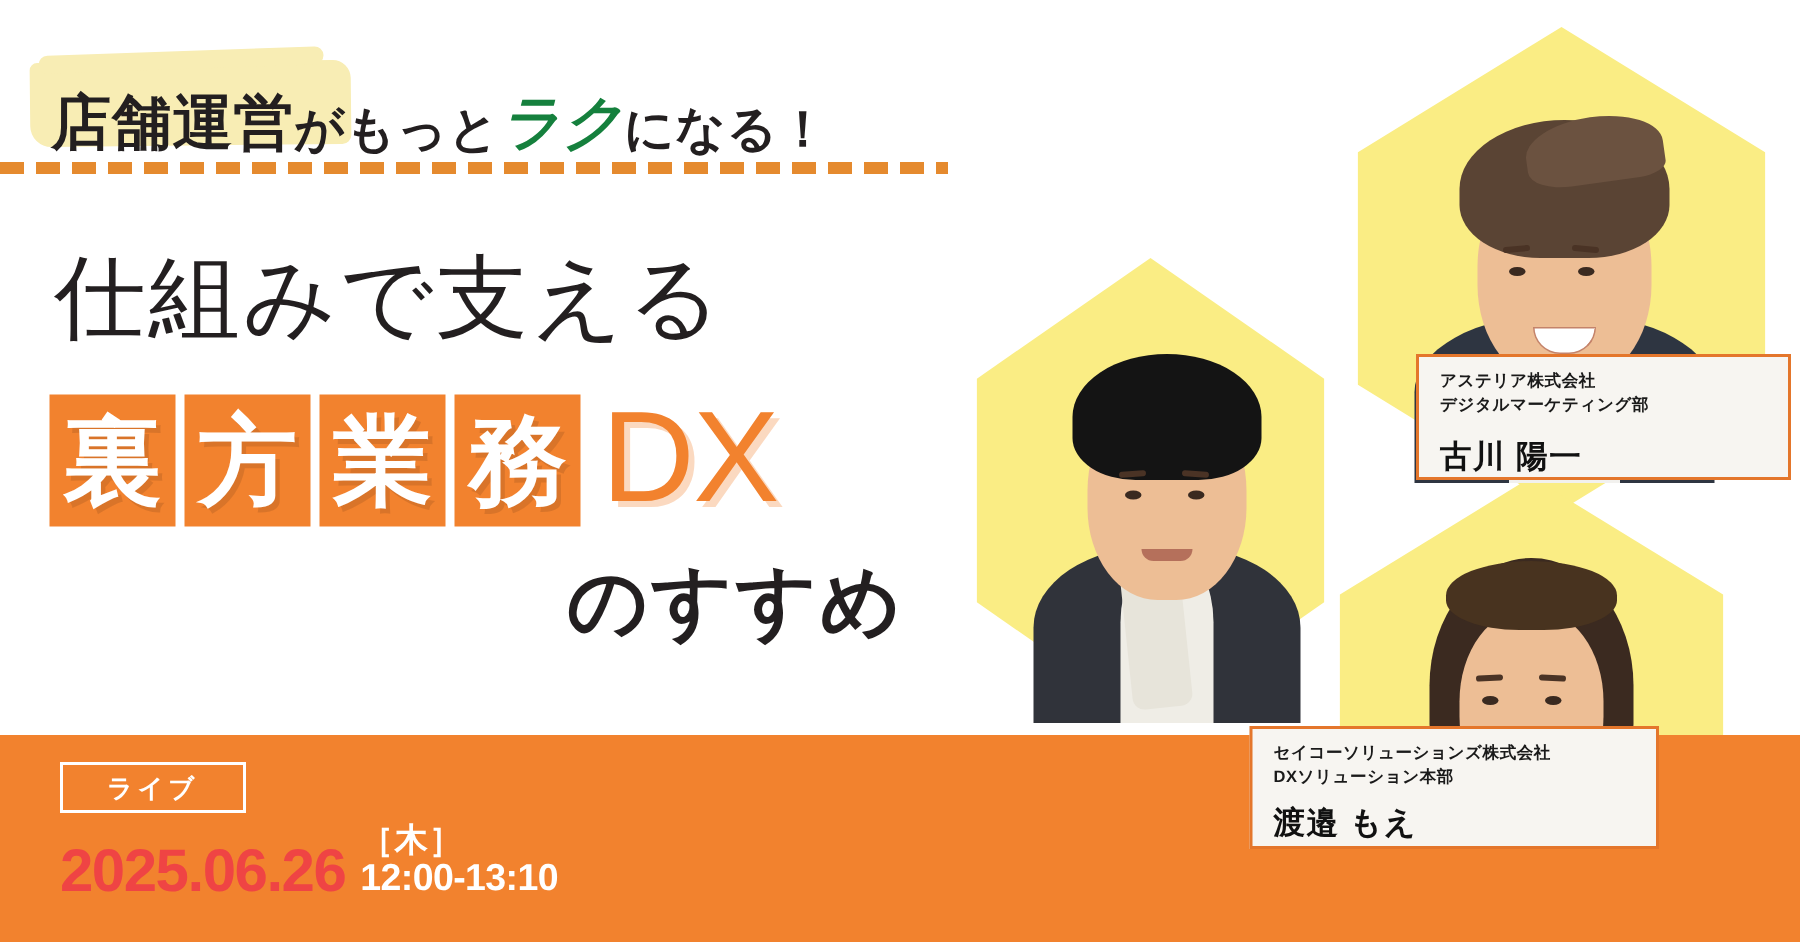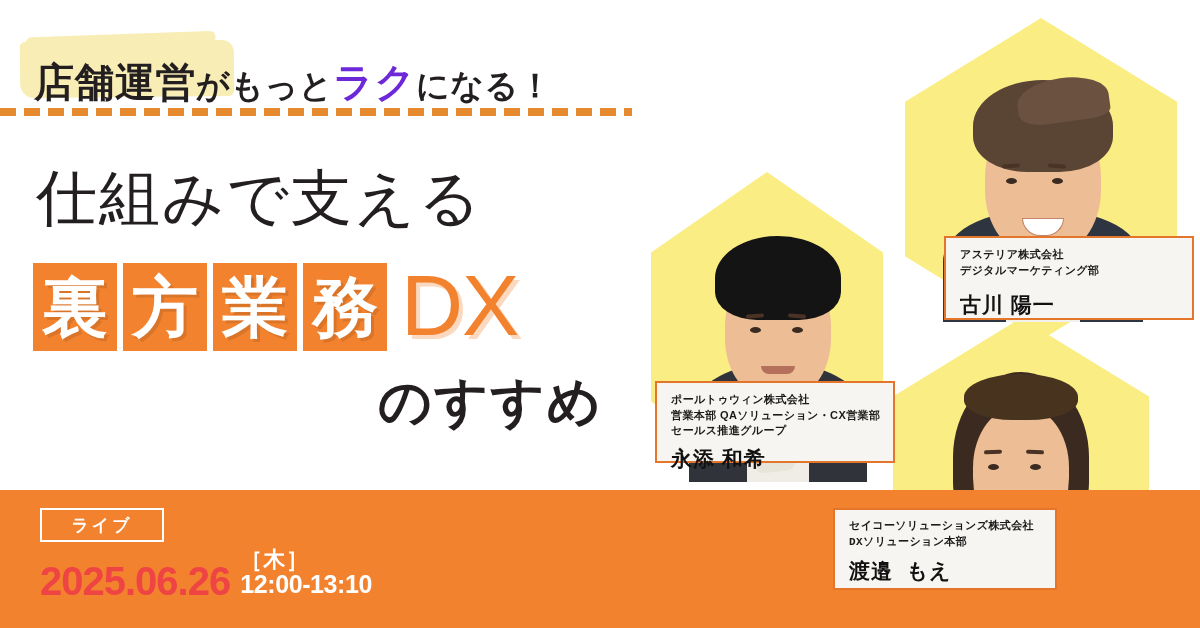--- a/index.html
+++ b/index.html
@@ -39,21 +39,21 @@
   .tagline-hl:after{
     content:"";position:absolute;left:6px;top:-7px;width:190px;height:12px;
     background:#F8EDB4;border-radius:8px;transform:rotate(-1.4deg);
   }
   .tg{
     font-weight:bold;color:#231F20;line-height:1;
     letter-spacing:0.5px;white-space:nowrap;
   }
   .tg-big{font-size:40px;}
   .tg-mid{font-size:33px;}
-  .tg-raku{font-size:40px;color:#6d28d9;}
+  .tg-raku{font-size:40px;color:#15803d;font-style:italic;}
   .tg-end{font-size:33px;}
 
   
   .dashed-rule{
     position:absolute;left:0;top:108px;width:632px;height:8px;z-index:4;
   }
   .dashed-rule i{
     display:block;width:100%;height:8px;
     background:repeating-linear-gradient(90deg,#E58A2E 0px,#E58A2E 16px,rgba(255,255,255,0) 16px,rgba(255,255,255,0) 24px);
   }
@@ -148,21 +148,21 @@
   .card .org{
     color:#1A1A1A;font-size:11px;font-weight:bold;line-height:1.42;
     letter-spacing:0.4px;white-space:nowrap;
   }
   .card .nm{
     margin-top:9px;color:#111111;font-size:21px;font-weight:bold;
     line-height:1;letter-spacing:1px;white-space:nowrap;
   }
   .card-furukawa{left:944px;top:236px;width:250px;height:84px;}
   .card-nagasoe{left:655px;top:381px;width:240px;height:82px;}
-  .card-watanabe{left:833px;top:508px;width:224px;height:82px;font-family:Liberation Mono, monospace;}
+  .card-watanabe{left:833px;top:484px;width:273px;height:82px;}
   .card-watanabe .nm{margin-top:12px;}
   .card-furukawa .nm{margin-top:16px;}
 </style>
 </head>
 <body>
 
 <div id="banner">
 
   <div class="bottom-bar"></div>
 
@@ -237,26 +237,20 @@
     <div class="p-eye" style="left:100px;top:142px;"></div>
     <div class="p-mouth" style="top:178px;width:28px;height:8px;background:#C4706A;"></div>
   </div>
 
   <div class="card card-furukawa">
     <div class="org">アステリア株式会社</div>
     <div class="org">デジタルマーケティング部</div>
     <div class="nm">古川 陽一</div>
   </div>
 
-  <div class="card card-nagasoe">
-    <div class="org">ポールトゥウィン株式会社</div>
-    <div class="org">営業本部 QAソリューション・CX営業部</div>
-    <div class="org">セールス推進グループ</div>
-    <div class="nm">永添 和希</div>
-  </div>
 
   <div class="card card-watanabe">
     <div class="org">セイコーソリューションズ株式会社</div>
     <div class="org">DXソリューション本部</div>
     <div class="nm">渡邉 もえ</div>
   </div>
 
   <div class="live-badge">ライブ</div>
 
   <div class="date-row">

